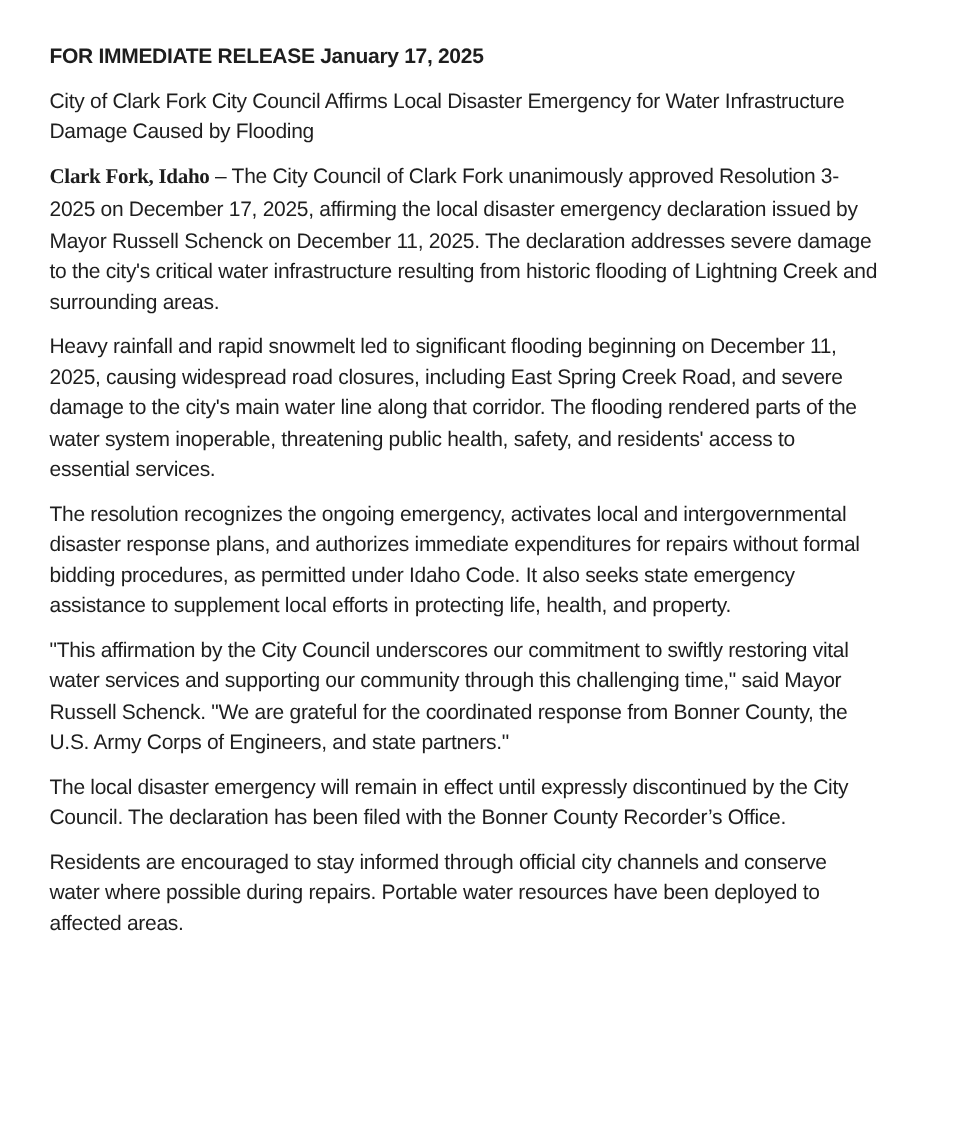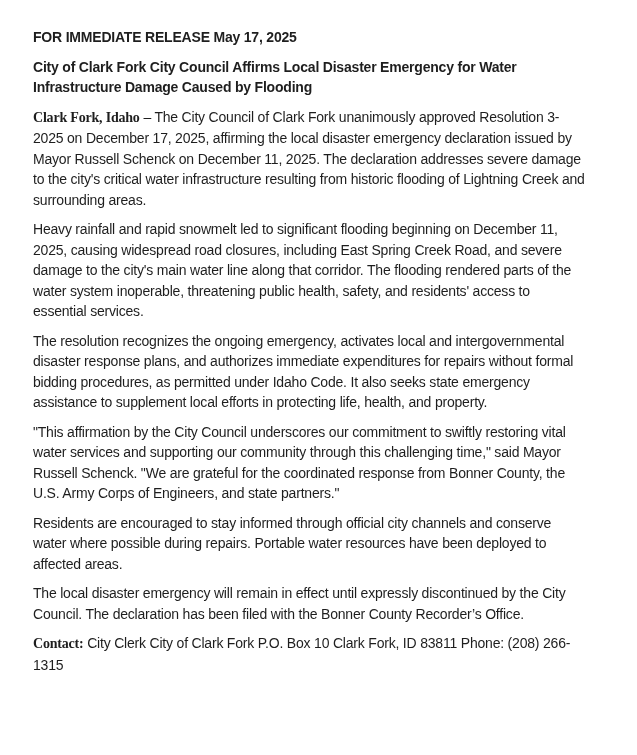--- a/index.html
+++ b/index.html
@@ -23,45 +23,44 @@
     color: #1e1e1e;
     background: #ffffff;
   }
   .doc p {
     margin: 0 0 9px 0;
   }
   .bold {
     font-weight: bold;
   }
   .headline {
-    font-weight: bold;
+    font-weight: normal;
   }
   strong {
     font-weight: bold;
     font-family: Liberation Serif, serif;
   }
 </style>
 </head>
 <body>
 
 <div class="doc">
 
-  <p class="bold">FOR IMMEDIATE RELEASE May 17, 2025</p>
+  <p class="bold">FOR IMMEDIATE RELEASE January 17, 2025</p>
 
   <p class="headline">City of Clark Fork City Council Affirms Local Disaster Emergency for Water Infrastructure Damage Caused by Flooding</p>
 
   <p><strong>Clark Fork, Idaho</strong><span> – The City Council of Clark Fork unanimously approved Resolution 3-2025 on December 17, 2025, affirming the local disaster emergency declaration issued by Mayor Russell Schenck on December 11, 2025. The declaration addresses severe damage to the city's critical water infrastructure resulting from historic flooding of Lightning Creek and surrounding areas.</span></p>
 
   <p><span>Heavy rainfall and rapid snowmelt led to significant flooding beginning on December 11, 2025, causing widespread road closures, including East Spring Creek Road, and severe damage to the city's main water line along that corridor. The flooding rendered parts of the water system inoperable, threatening public health, safety, and residents' access to essential services.</span></p>
 
   <p><span>The resolution recognizes the ongoing emergency, activates local and intergovernmental disaster response plans, and authorizes immediate expenditures for repairs without formal bidding procedures, as permitted under Idaho Code. It also seeks state emergency assistance to supplement local efforts in protecting life, health, and property.</span></p>
 
   <p><span>"This affirmation by the City Council underscores our commitment to swiftly restoring vital water services and supporting our community through this challenging time," said Mayor Russell Schenck. "We are grateful for the coordinated response from Bonner County, the U.S. Army Corps of Engineers, and state partners."</span></p>
 
+  <p><span>The local disaster emergency will remain in effect until expressly discontinued by the City Council. The declaration has been filed with the Bonner County Recorder’s Office.</span></p>
+
   <p><span>Residents are encouraged to stay informed through official city channels and conserve water where possible during repairs. Portable water resources have been deployed to affected areas.</span></p>
 
-  <p><span>The local disaster emergency will remain in effect until expressly discontinued by the City Council. The declaration has been filed with the Bonner County Recorder’s Office.</span></p>
 
-
-  <p><strong>Contact:</strong><span> City Clerk City of Clark Fork P.O. Box 10 Clark Fork, ID 83811 Phone: (208) 266-1315</span></p>
 
 
 </div>
 
 </body></html>

